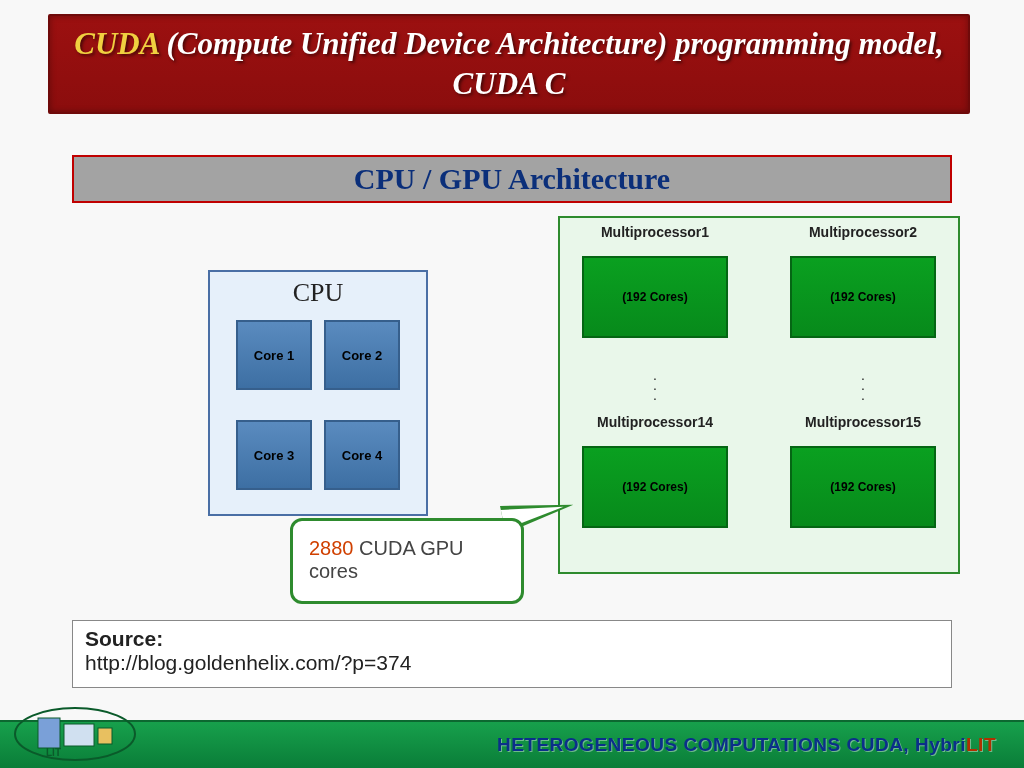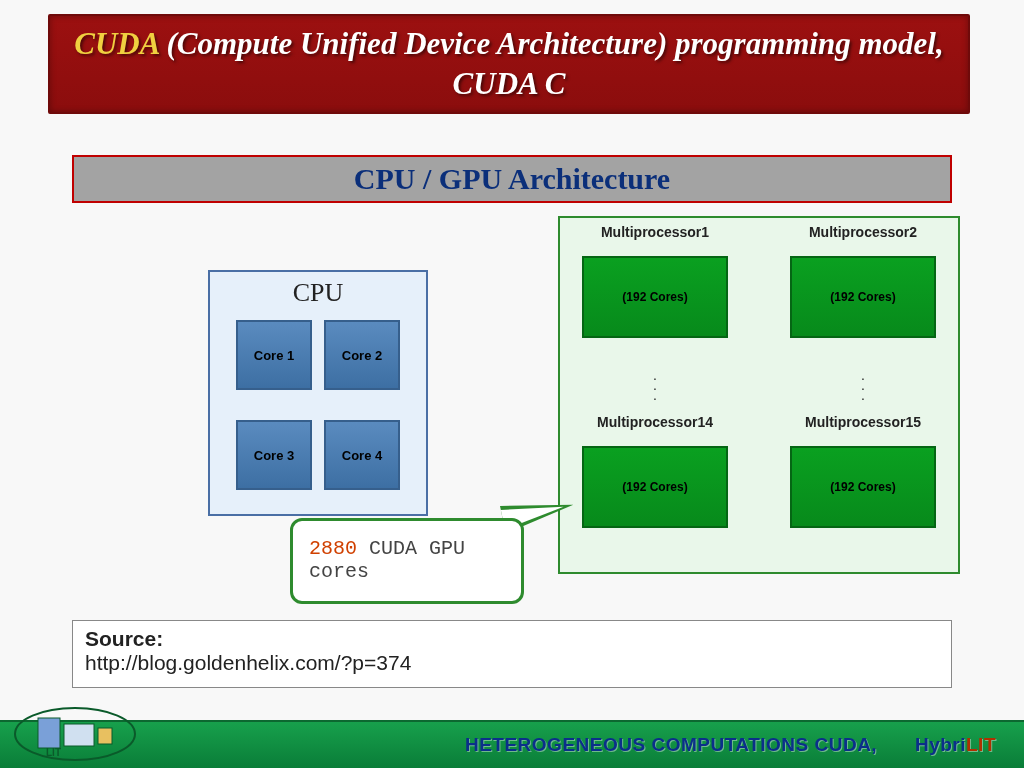--- a/index.html
+++ b/index.html
@@ -139,21 +139,21 @@
   .vdots div { height: 10px; }
 
   .callout-box {
     position: absolute;
     left: 290px; top: 518px;
     width: 234px; height: 86px;
     background: #fff;
     border: 3px solid #2e8b2e;
     border-radius: 12px;
     padding: 16px 16px;
-    font-family: Liberation Mono, monospace;
+    font-family: Liberation Sans, sans-serif;
     font-size: 20px;
     color: #444;
   }
   .callout-box .num { color: #d04000; }
   .callout-pointer {
     position: absolute;
     left: 500px; top: 506px;
     width: 0; height: 0;
     transform: rotate(-12deg);
   }
@@ -200,21 +200,21 @@
   }
   .footer-bar .text {
     font-family: 'Arial Black', Arial, sans-serif;
     font-size: 19px;
     font-weight: 900;
     color: #0b2f8a;
     letter-spacing: 0.5px;
     text-shadow: 1px 1px 0 rgba(255,255,255,0.4);
   }
   .footer-bar .brand1 { color: #0b2f8a; }
-  .footer-bar .hy { color: #0b2f8a; margin-left: 32px; }
+  .footer-bar .hy { color: #0b2f8a; }
   .footer-bar .lit { color: #b03000; }
   .footer-logo {
     position: absolute;
     left: 10px; bottom: 4px;
     width: 130px; height: 60px;
   }
 </style>
 </head>
 <body>
 

